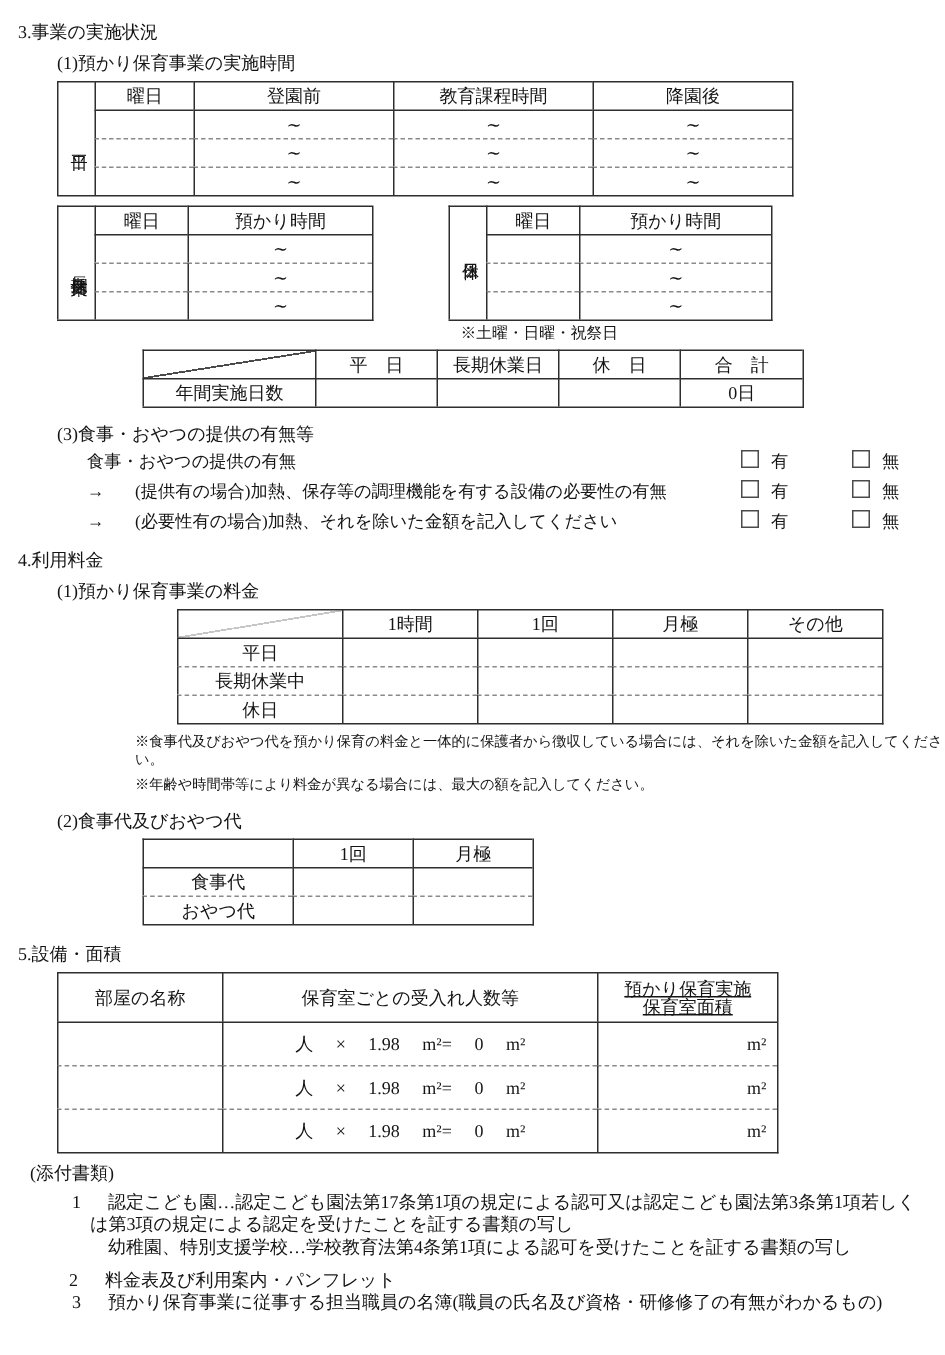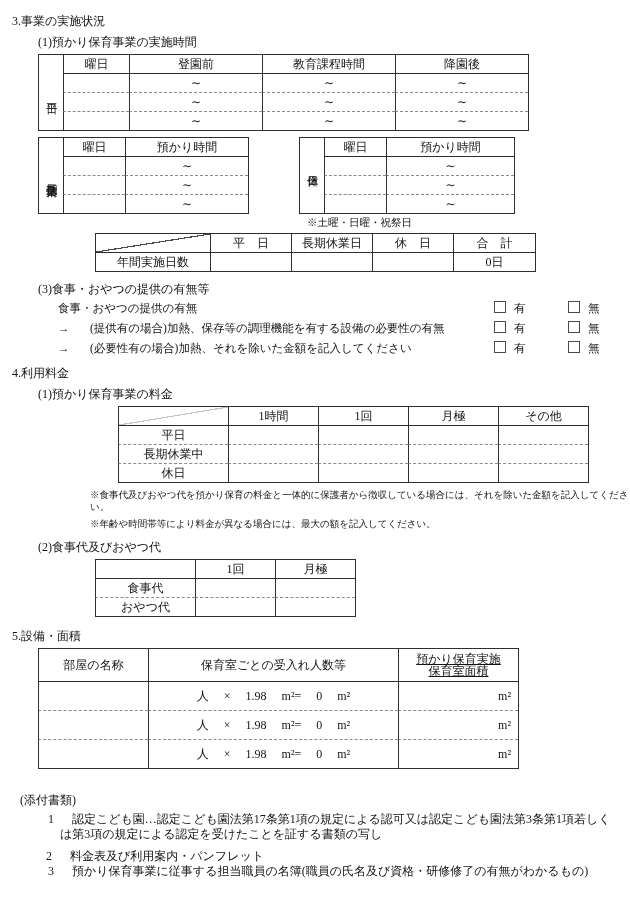--- a/index.html
+++ b/index.html
@@ -5,21 +5,21 @@
 <style>
   html,body { margin:0; padding:0; background:#fff; }
   .page {
     position:relative; width:630px; height:903px; box-sizing:border-box;
     padding-top:12px; background:#ffffff; color:#141414;
     font-family:"Liberation Serif","DejaVu Serif",serif; font-size:12px;
     overflow:hidden;
   }
   .h1 { margin-left:12px; line-height:18px; }
   .h2 { margin-left:38px; line-height:18px; }.mt3{margin-top:3px}.mt5{margin-top:5px}.mt6{margin-top:6px}
-  .mt7{margin-top:7px}.mt8{margin-top:8px}.mt10{margin-top:10px}.mt13{margin-top:23px}
+  .mt7{margin-top:7px}.mt8{margin-top:8px}.mt10{margin-top:10px}.mt13{margin-top:5px}
 
   table { border-collapse:separate; border-spacing:0; table-layout:fixed;
           border-right:1px solid #2e2e2e; border-bottom:1px solid #2e2e2e; }
   th,td { border-top:1px solid #2e2e2e; border-left:1px solid #2e2e2e;
           font-weight:normal; font-size:12px; text-align:center; vertical-align:middle;
           padding:0; height:18px; overflow:hidden; }
   tr.dash td { border-top:1px dashed #8a8a8a; }
   td.vcell { text-align:center; }
   .vtext { writing-mode:vertical-rl; text-orientation:upright; letter-spacing:1px;
            display:inline-block; line-height:1; font-size:11.5px; }
@@ -347,18 +347,19 @@
       <td class="area-cell">m²</td>
     </tr>
   </tbody>
     </table>
 
   <div class="att-h mt13">(添付書類)</div>
 
   <div>
     <div class="att-line att-l1"><span class="att-num">1</span><span>認定こども園…認定こども園法第17条第1項の規定による認可又は認定こども園法第3条第1項若しく</span></div>
     <div class="att-line att-l2">は第3項の規定による認定を受けたことを証する書類の写し</div>
+    <div class="att-line att-l3">幼稚園、特別支援学校…学校教育法第4条第1項による認可を受けたことを証する書類の写し</div>
   </div>
 
   <div class="att-item att-gap"><span class="att-num">2</span><span>料金表及び利用案内・パンフレット</span></div>
   <div class="att-item"><span class="att-num">3</span><span>預かり保育事業に従事する担当職員の名簿(職員の氏名及び資格・研修修了の有無がわかるもの)</span></div>
 
 </div>
 
 </body></html>

